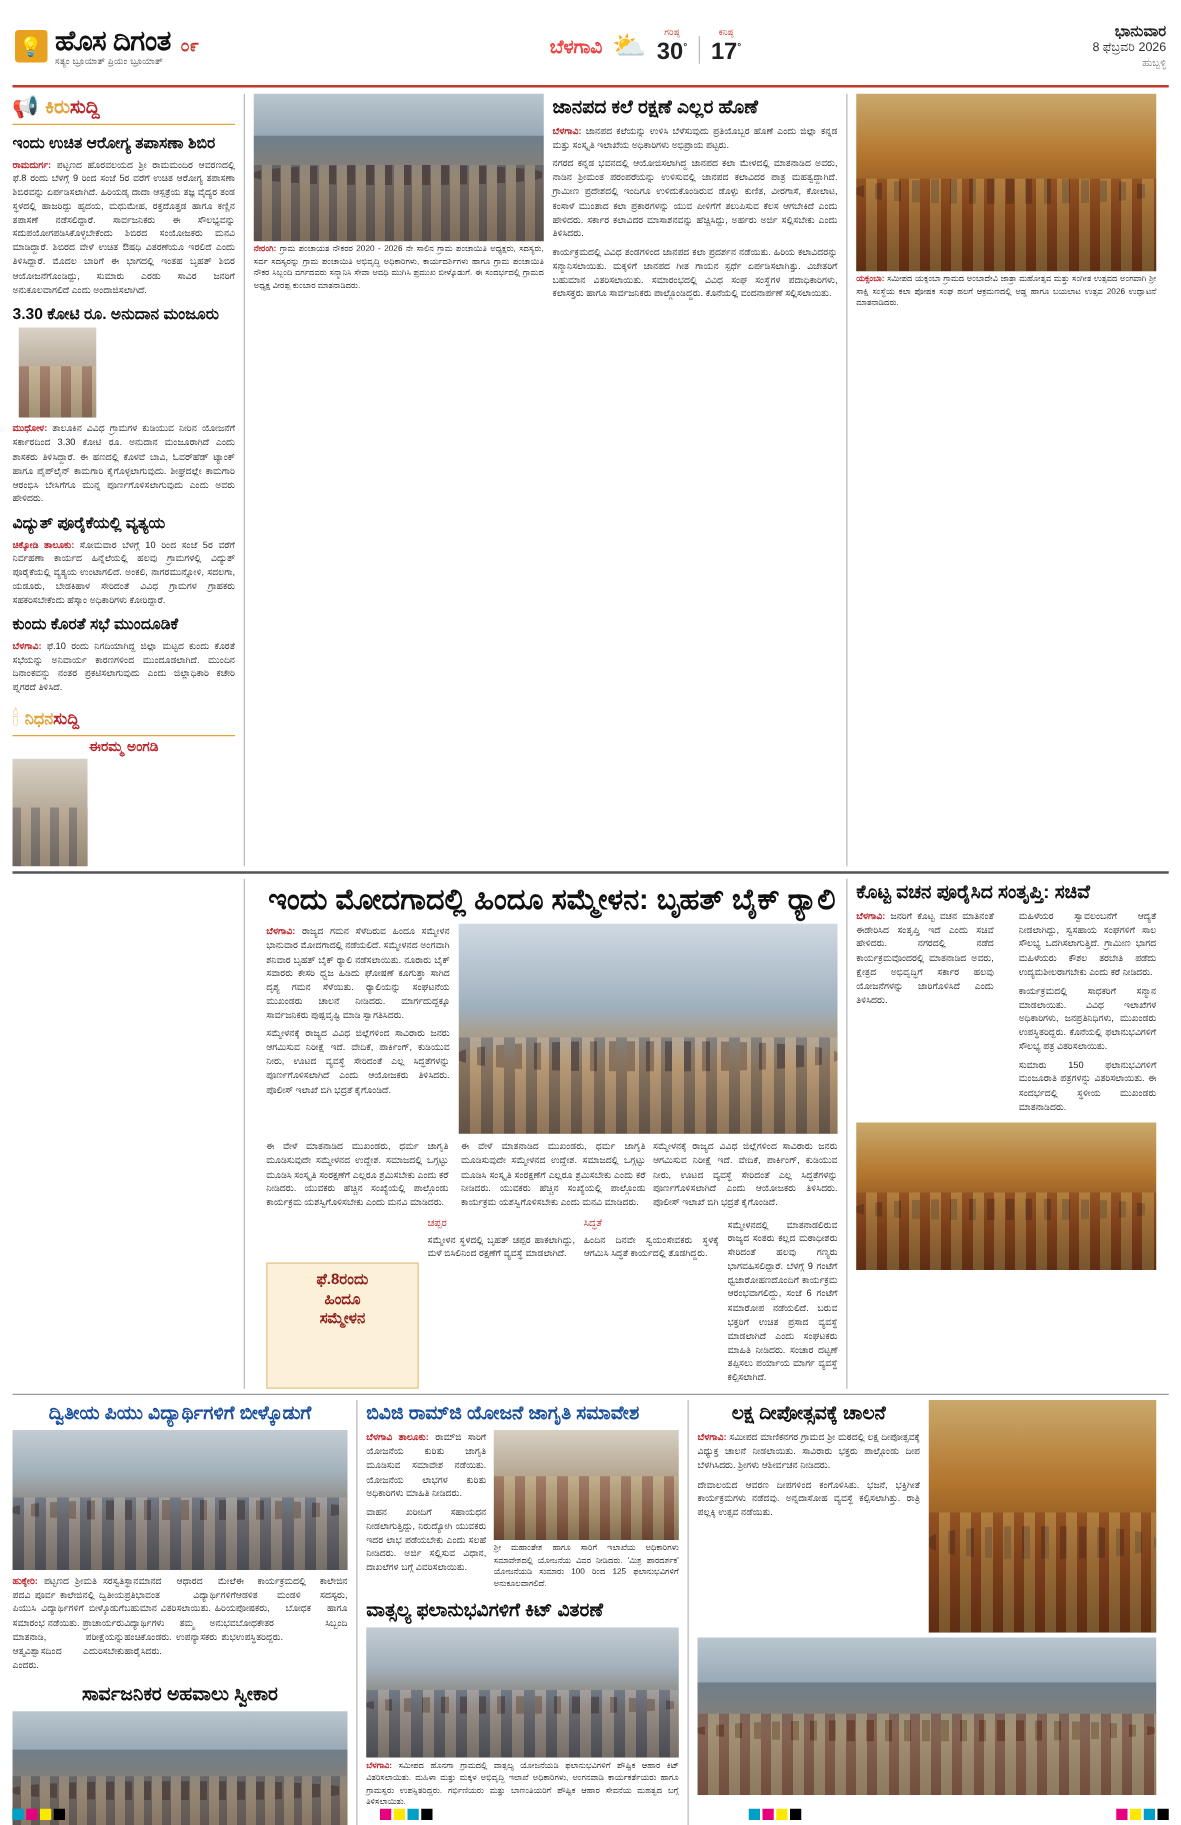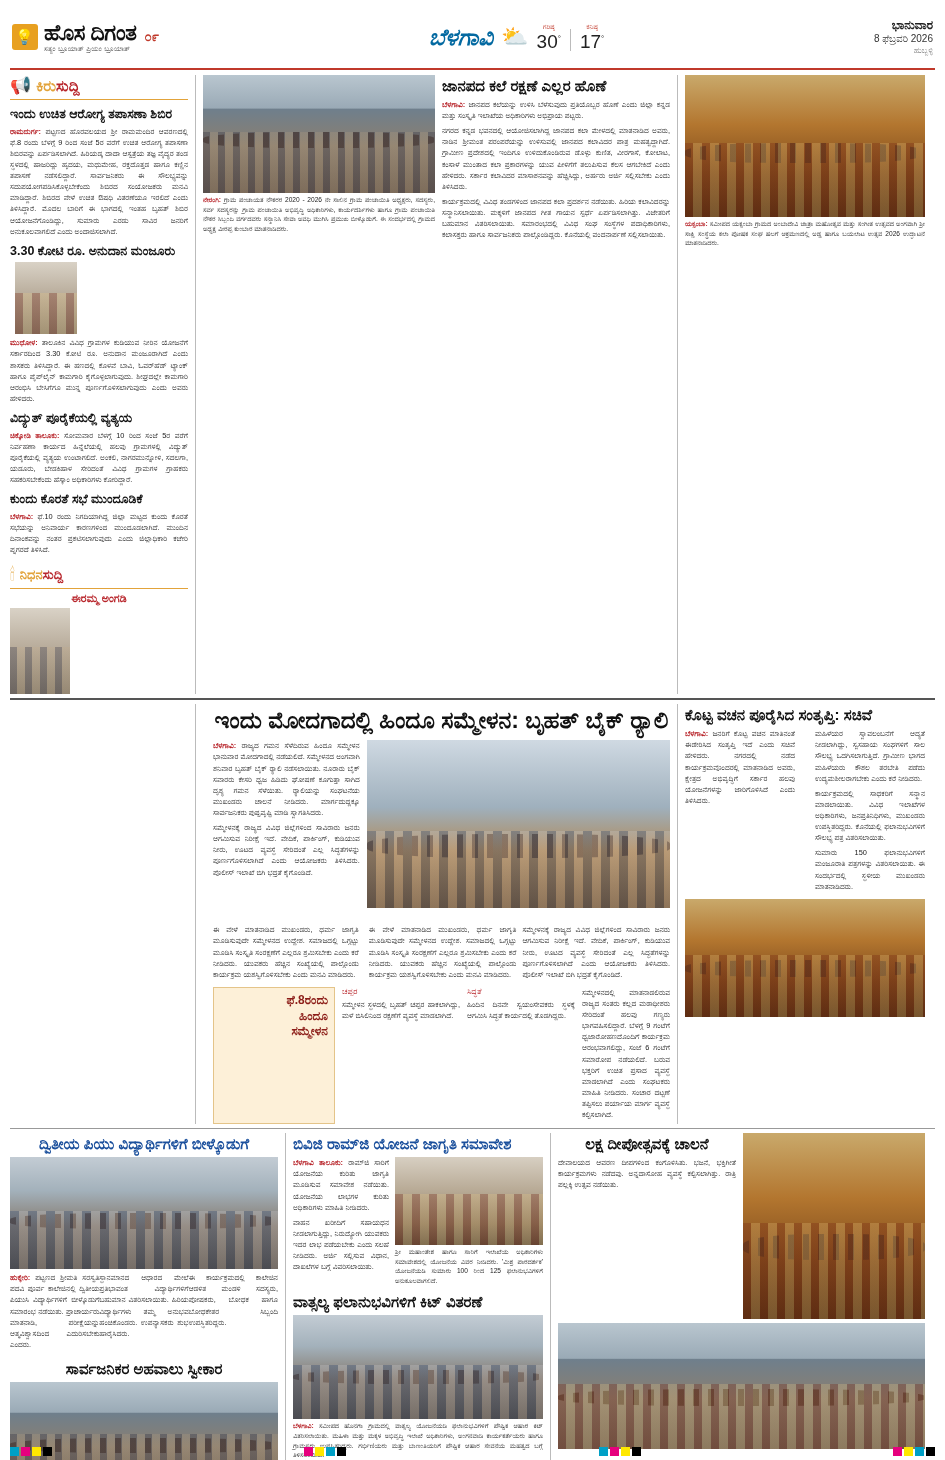--- a/index.html
+++ b/index.html
@@ -38,26 +38,26 @@
   .logo-text { display: flex; flex-direction: column; }
   .logo-title {
     font-size: 22px; font-weight: bold; color: #111; letter-spacing: -0.5px;
     line-height: 1.05;
   }
   .logo-sub { font-size: 7px; color: #444; letter-spacing: .2px; }
   .logo-badge {
     font-size: 13px; font-weight: bold; color: #c0392b; margin-left: 2px;
   }
   .edition-center { display: flex; align-items: center; gap: 8px; }
-  .edition-name { font-size: 23px; font-weight: bold; color: #0369a1; font-style: italic; }
+  .edition-name { font-size: 15px; font-weight: bold; color: #ef4444; }
   .wx-icon { font-size: 22px; color: #3399dd; }
   .wx-block { display: flex; align-items: flex-end; gap: 9px; }
   .wx-item { text-align: center; line-height: 1; }
   .wx-label { font-size: 7px; color: #c0392b; display: block; margin-bottom: 2px; }
-  .wx-val { font-size: 19px; font-weight: normal; color: #222; }
+  .wx-val { font-size: 19px; font-weight: bold; color: #222; }
   .wx-val sup { font-size: 8px; }
   .wx-divider { width: 1px; height: 22px; background: #bbb; }
   .date-block { text-align: right; line-height: 1.25; }
   .date-day { font-size: 12px; font-weight: bold; color: #222; }
   .date-full { font-size: 10px; color: #333; }
   .date-place { font-size: 8px; color: #777; }
 
   
   .rule-h { border-top: 1px solid #999; margin: 4px 0; }
   .rule-h.thick { border-top: 2px solid #555; }
@@ -149,21 +149,21 @@
     display: flex; align-items: center; gap: 5px;
     border-bottom: 1.5px solid #e2a33a; padding-bottom: 3px; margin-bottom: 3px;
   }
 
   .banner-head {
     font-size: 23px; font-weight: bold; line-height: 1.18; color: #111;
     text-align: center; margin: 3px 0 6px 0;
   }
   .pullbox {
     background: #fdf0d8; border: 1px solid #e4c489;
-    padding: 5px 6px; text-align: right;
+    padding: 5px 6px; text-align: center; margin-top: 36px;
   }
   .pullbox .t1 { font-size: 12px; font-weight: bold; line-height: 1.3; color: #8c1d18; }
 
   
   .regmarks { display: flex; gap: 2px; }
   .regmarks span { width: 9px; height: 9px; display: block; }
   .footbar {
     position: absolute; left: 10px; right: 10px; bottom: 4px;
     display: flex; justify-content: space-between; align-items: center;
   }
@@ -287,21 +287,21 @@
           <p class="body">ಸಮ್ಮೇಳನಕ್ಕೆ ರಾಜ್ಯದ ವಿವಿಧ ಜಿಲ್ಲೆಗಳಿಂದ ಸಾವಿರಾರು ಜನರು ಆಗಮಿಸುವ ನಿರೀಕ್ಷೆ ಇದೆ. ವೇದಿಕೆ, ಪಾರ್ಕಿಂಗ್, ಕುಡಿಯುವ ನೀರು, ಊಟದ ವ್ಯವಸ್ಥೆ ಸೇರಿದಂತೆ ಎಲ್ಲ ಸಿದ್ಧತೆಗಳನ್ನು ಪೂರ್ಣಗೊಳಿಸಲಾಗಿದೆ ಎಂದು ಆಯೋಜಕರು ತಿಳಿಸಿದರು. ಪೊಲೀಸ್ ಇಲಾಖೆ ಬಿಗಿ ಭದ್ರತೆ ಕೈಗೊಂಡಿದೆ.</p>
         </div>
         <div style="width:310px;">
           <div class="photo ph-rally" style="height:168px;">
             <div class="ph-heads" style="bottom:30%;"></div>
             <div class="ph-overlay-figs cool" style="height:46%;"></div>
           </div>
         </div>
       </div>
 
-      <div style="display:flex;gap:10px;margin-top:16px;">
+      <div style="display:flex;gap:10px;margin-top:4px;">
         <div style="width:150px;">
           <p class="body">ಈ ವೇಳೆ ಮಾತನಾಡಿದ ಮುಖಂಡರು, ಧರ್ಮ ಜಾಗೃತಿ ಮೂಡಿಸುವುದೇ ಸಮ್ಮೇಳನದ ಉದ್ದೇಶ. ಸಮಾಜದಲ್ಲಿ ಒಗ್ಗಟ್ಟು ಮೂಡಿಸಿ ಸಂಸ್ಕೃತಿ ಸಂರಕ್ಷಣೆಗೆ ಎಲ್ಲರೂ ಶ್ರಮಿಸಬೇಕು ಎಂದು ಕರೆ ನೀಡಿದರು. ಯುವಕರು ಹೆಚ್ಚಿನ ಸಂಖ್ಯೆಯಲ್ಲಿ ಪಾಲ್ಗೊಂಡು ಕಾರ್ಯಕ್ರಮ ಯಶಸ್ವಿಗೊಳಿಸಬೇಕು ಎಂದು ಮನವಿ ಮಾಡಿದರು.</p>
         </div>
         <div style="width:310px;display:flex;gap:6px;">
           <p class="body" style="flex:1;">ಈ ವೇಳೆ ಮಾತನಾಡಿದ ಮುಖಂಡರು, ಧರ್ಮ ಜಾಗೃತಿ ಮೂಡಿಸುವುದೇ ಸಮ್ಮೇಳನದ ಉದ್ದೇಶ. ಸಮಾಜದಲ್ಲಿ ಒಗ್ಗಟ್ಟು ಮೂಡಿಸಿ ಸಂಸ್ಕೃತಿ ಸಂರಕ್ಷಣೆಗೆ ಎಲ್ಲರೂ ಶ್ರಮಿಸಬೇಕು ಎಂದು ಕರೆ ನೀಡಿದರು. ಯುವಕರು ಹೆಚ್ಚಿನ ಸಂಖ್ಯೆಯಲ್ಲಿ ಪಾಲ್ಗೊಂಡು ಕಾರ್ಯಕ್ರಮ ಯಶಸ್ವಿಗೊಳಿಸಬೇಕು ಎಂದು ಮನವಿ ಮಾಡಿದರು.</p>
           <p class="body" style="flex:1;">ಸಮ್ಮೇಳನಕ್ಕೆ ರಾಜ್ಯದ ವಿವಿಧ ಜಿಲ್ಲೆಗಳಿಂದ ಸಾವಿರಾರು ಜನರು ಆಗಮಿಸುವ ನಿರೀಕ್ಷೆ ಇದೆ. ವೇದಿಕೆ, ಪಾರ್ಕಿಂಗ್, ಕುಡಿಯುವ ನೀರು, ಊಟದ ವ್ಯವಸ್ಥೆ ಸೇರಿದಂತೆ ಎಲ್ಲ ಸಿದ್ಧತೆಗಳನ್ನು ಪೂರ್ಣಗೊಳಿಸಲಾಗಿದೆ ಎಂದು ಆಯೋಜಕರು ತಿಳಿಸಿದರು. ಪೊಲೀಸ್ ಇಲಾಖೆ ಬಿಗಿ ಭದ್ರತೆ ಕೈಗೊಂಡಿದೆ.</p>
         </div>
       </div>
 
       <div style="display:flex;gap:7px;margin-top:3px;align-items:stretch;">
@@ -387,20 +387,21 @@
         <div class="ph-heads" style="bottom:34%;"></div>
         <div class="ph-overlay-figs cool"></div>
       </div>
       <p class="caption"><span class="lead">ಬೆಳಗಾವಿ:</span> <span>ಸಮೀಪದ ಹೊನಗಾ ಗ್ರಾಮದಲ್ಲಿ ವಾತ್ಸಲ್ಯ ಯೋಜನೆಯಡಿ ಫಲಾನುಭವಿಗಳಿಗೆ ಪೌಷ್ಟಿಕ ಆಹಾರ ಕಿಟ್ ವಿತರಿಸಲಾಯಿತು. ಮಹಿಳಾ ಮತ್ತು ಮಕ್ಕಳ ಅಭಿವೃದ್ಧಿ ಇಲಾಖೆ ಅಧಿಕಾರಿಗಳು, ಅಂಗನವಾಡಿ ಕಾರ್ಯಕರ್ತೆಯರು ಹಾಗೂ ಗ್ರಾಮಸ್ಥರು ಉಪಸ್ಥಿತರಿದ್ದರು. ಗರ್ಭಿಣಿಯರು ಮತ್ತು ಬಾಣಂತಿಯರಿಗೆ ಪೌಷ್ಟಿಕ ಆಹಾರ ಸೇವನೆಯ ಮಹತ್ವದ ಬಗ್ಗೆ ತಿಳಿಸಲಾಯಿತು.</span></p>
     </div>
 
     <div class="col vline" style="width:375px;padding-left:7px;">
       <div style="display:flex;gap:7px;">
         <div style="width:178px;">
           <h2 class="head" style="text-align:center;">ಲಕ್ಷ ದೀಪೋತ್ಸವಕ್ಕೆ ಚಾಲನೆ</h2>
+          <p class="body"><span class="lead">ಬೆಳಗಾವಿ:</span> <span>ಸಮೀಪದ ಮಾಣಿಕನಗರ ಗ್ರಾಮದ ಶ್ರೀ ಮಠದಲ್ಲಿ ಲಕ್ಷ ದೀಪೋತ್ಸವಕ್ಕೆ ವಿಧ್ಯುಕ್ತ ಚಾಲನೆ ನೀಡಲಾಯಿತು. ಸಾವಿರಾರು ಭಕ್ತರು ಪಾಲ್ಗೊಂಡು ದೀಪ ಬೆಳಗಿಸಿದರು. ಶ್ರೀಗಳು ಆಶೀರ್ವಚನ ನೀಡಿದರು.</span></p>
           <p class="body">ದೇವಾಲಯದ ಆವರಣ ದೀಪಗಳಿಂದ ಕಂಗೊಳಿಸಿತು. ಭಜನೆ, ಭಕ್ತಿಗೀತೆ ಕಾರ್ಯಕ್ರಮಗಳು ನಡೆದವು. ಅನ್ನದಾಸೋಹ ವ್ಯವಸ್ಥೆ ಕಲ್ಪಿಸಲಾಗಿತ್ತು. ರಾತ್ರಿ ಪಲ್ಲಕ್ಕಿ ಉತ್ಸವ ನಡೆಯಿತು.</p>
         </div>
         <div style="flex:1;">
           <div class="photo ph-stage" style="height:186px;">
             <div class="ph-heads" style="bottom:32%;"></div>
             <div class="ph-overlay-figs warm"></div>
           </div>
         </div>
       </div>
       <div class="photo ph-crowd" style="height:126px;margin-top:4px;">

